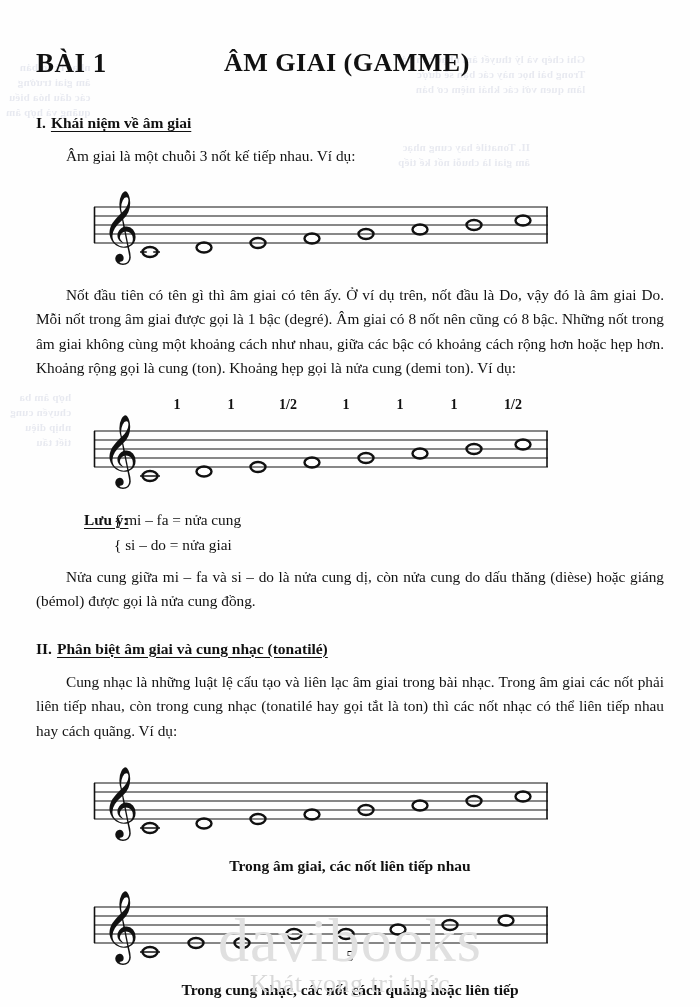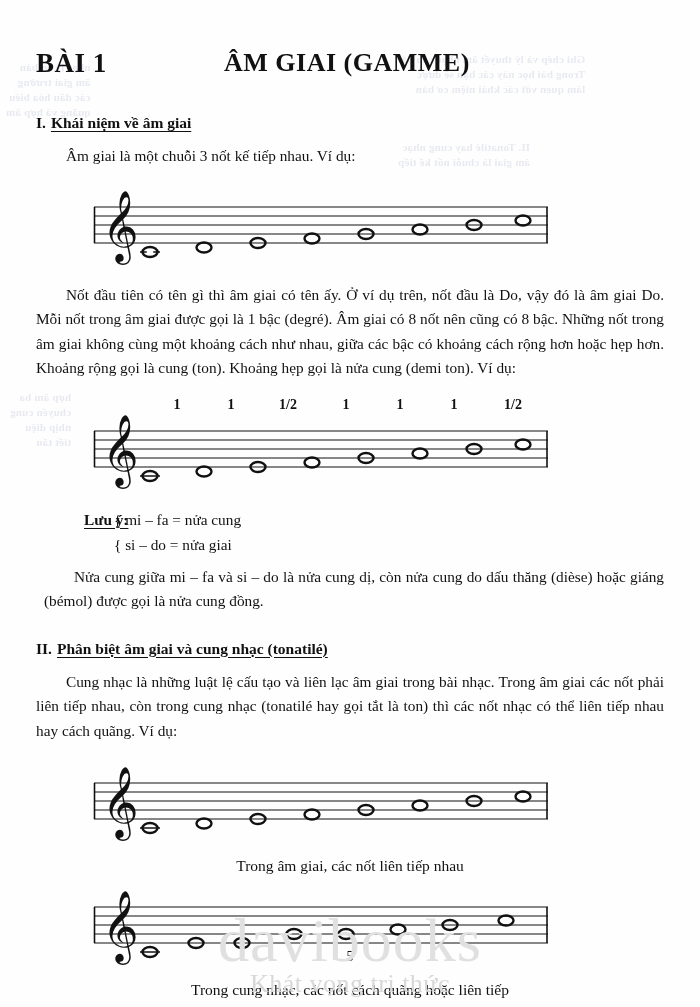--- a/index.html
+++ b/index.html
@@ -118,21 +118,21 @@
     text-decoration: underline;
     text-underline-offset: 3px;
     margin-left: 48px;
   }
   .luuy .l1 { position: absolute; left: 78px; top: 0; }
   .luuy .l2 { position: absolute; left: 78px; top: 25px; }
 
   .caption {
     text-align: center;
     font-size: 15.5px;
-    font-weight: normal;
+    font-weight: bold;
     margin-top: 12px;
   }
 
   
   .pageno {
     position: absolute;
     left: 0; right: 0;
     bottom: 42px;
     text-align: center;
     font-size: 14px;
@@ -268,21 +268,21 @@
         </g>
       </svg>
     </div>
 
     <div class="luuy">
       <span class="lbl">Lưu ý:</span>
       <span class="l1">{ mi – fa = nửa cung</span>
       <span class="l2">{ si – do = nửa giai</span>
     </div>
 
-    <p class="body indent" style="margin-top:4px;margin-left:8px;">Nửa cung giữa mi – fa và si – do là nửa cung dị, còn nửa cung do dấu thăng (dièse) hoặc giáng (bémol) được gọi là nửa cung đồng.</p>
+    <p class="body indent" style="margin-top:4px;">Nửa cung giữa mi – fa và si – do là nửa cung dị, còn nửa cung do dấu thăng (dièse) hoặc giáng (bémol) được gọi là nửa cung đồng.</p>
 
     <div class="sec-head" style="margin-top:26px;">
       <span class="num">II.</span><span class="und">Phân biệt âm giai và cung nhạc (tonatilé)</span>
     </div>
 
     <p class="body indent">Cung nhạc là những luật lệ cấu tạo và liên lạc âm giai trong bài nhạc. Trong âm giai các nốt phải liên tiếp nhau, còn trong cung nhạc (tonatilé hay gọi tắt là ton) thì các nốt nhạc có thể liên tiếp nhau hay cách quãng. Ví dụ:</p>
 
     <div class="staff-wrap" style="margin-top:22px;">
       <svg width="520" height="80" viewBox="0 0 520 80">
         <g stroke="#111" stroke-width="1.1">

